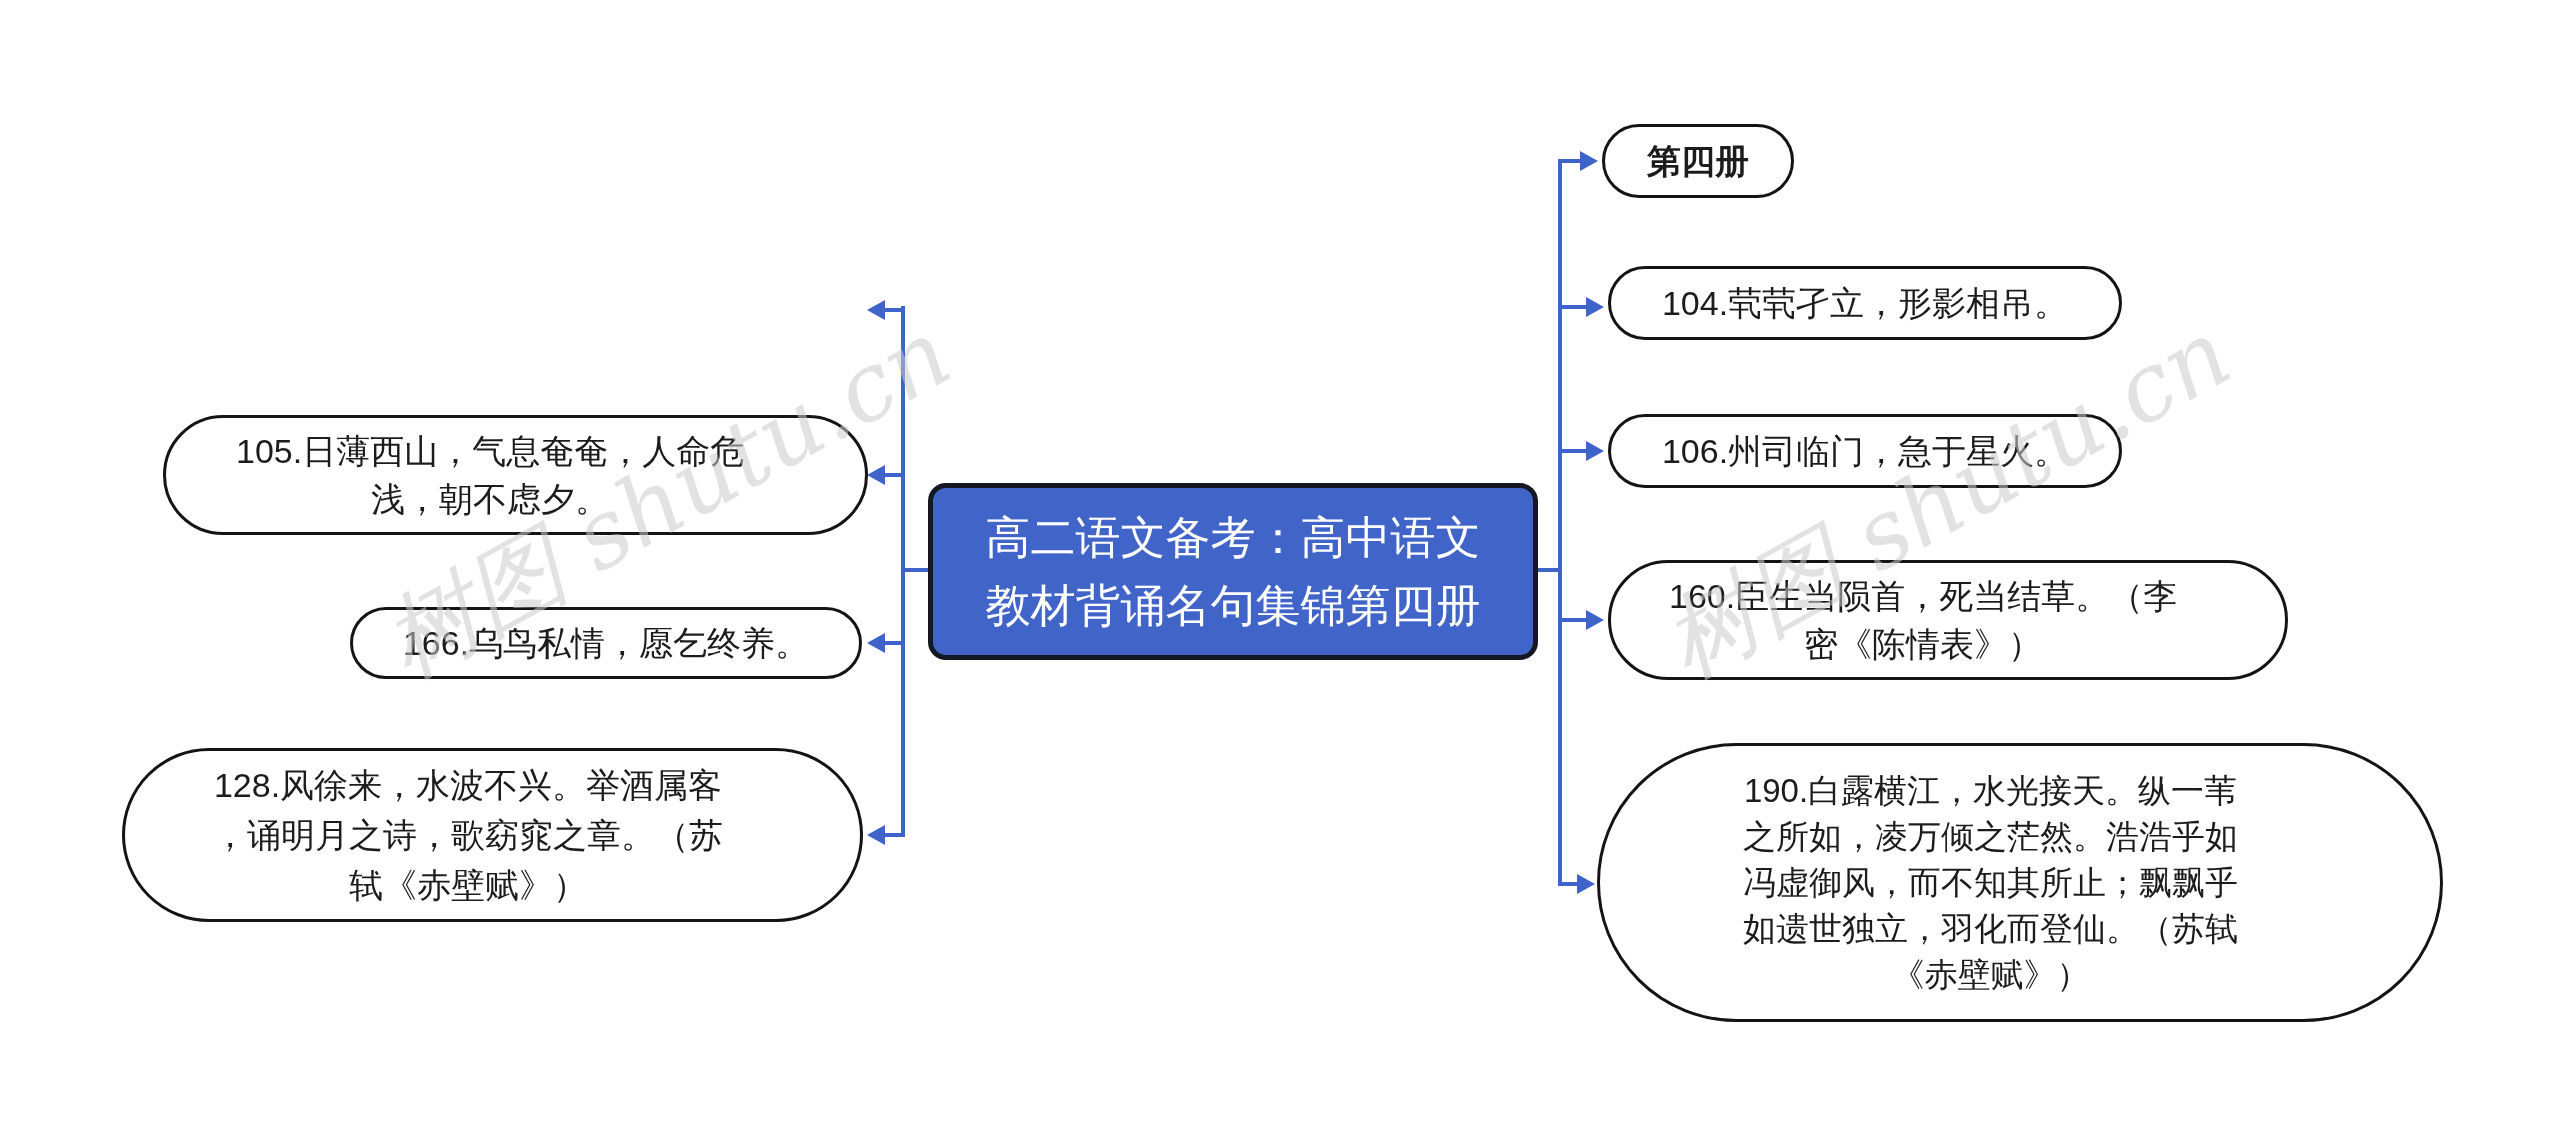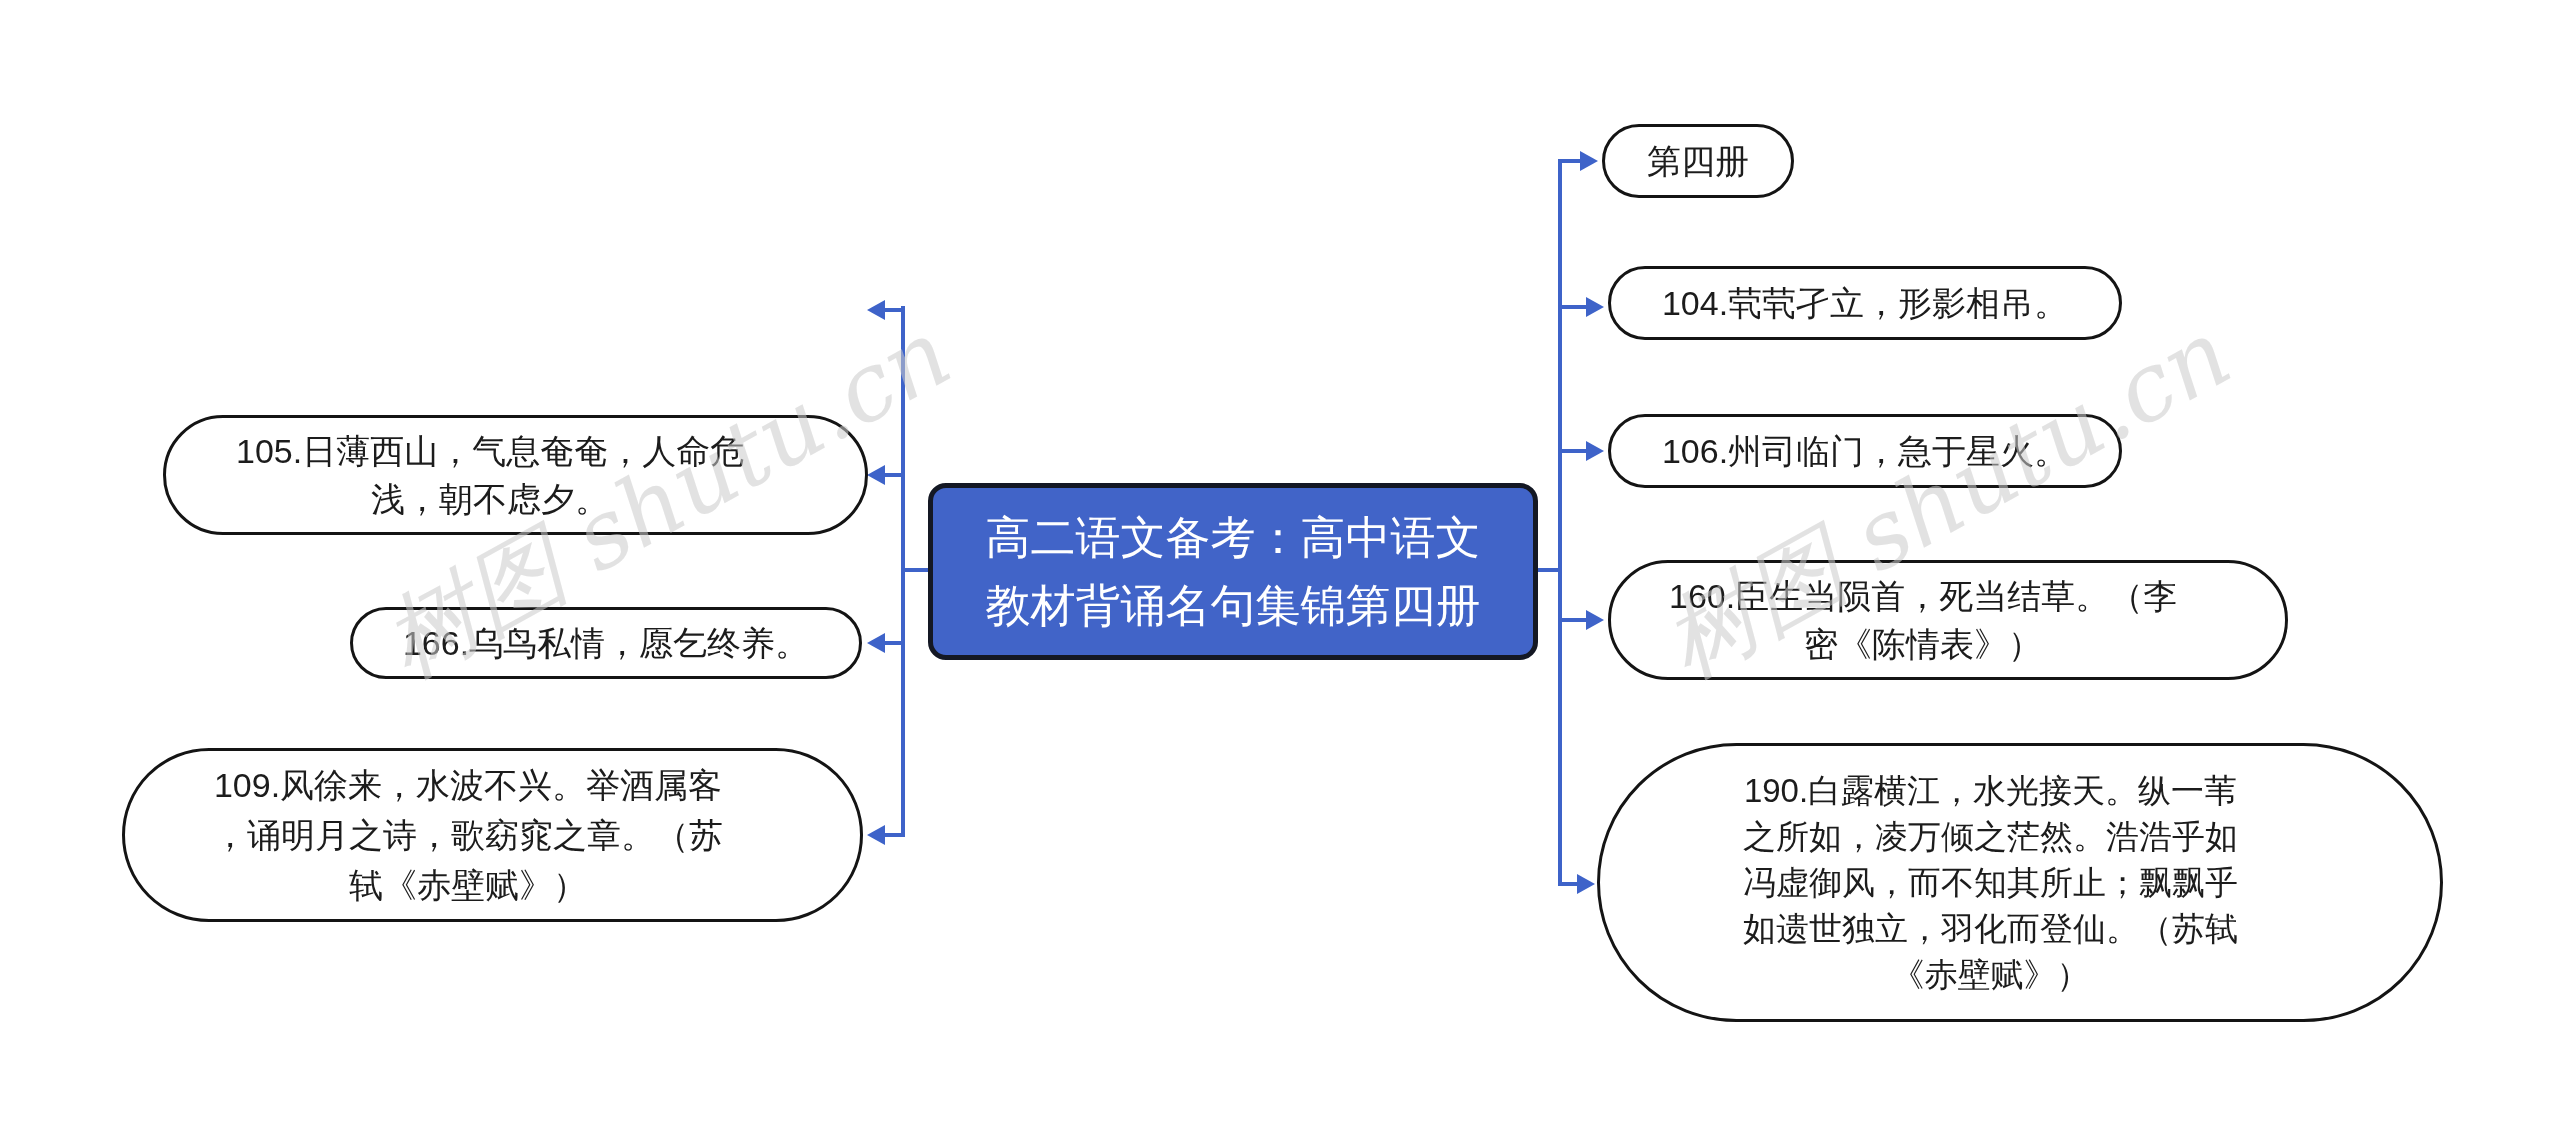--- a/index.html
+++ b/index.html
@@ -106,25 +106,25 @@
 
   <div class="node central" style="left:928px;top:483px;width:610px;height:177px;">高二语文备考：高中语文
 教材背诵名句集锦第四册</div>
 
 
   <div class="node multi" style="left:163px;top:415px;width:705px;height:120px;border-radius:60px;padding-left:70px;">105.日薄西山，气息奄奄，人命危
 浅，朝不虑夕。</div>
 
   <div class="node single" style="left:350px;top:607px;width:512px;height:72px;border-radius:36px;">166.乌鸟私情，愿乞终养。</div>
 
-  <div class="node multi" style="left:122px;top:748px;width:741px;height:174px;border-radius:87px;padding-left:88px;line-height:50px;">109.风徐来，水波不兴。举酒属客
+  <div class="node multi" style="left:122px;top:748px;width:741px;height:174px;border-radius:87px;padding-left:88px;line-height:50px;">128.风徐来，水波不兴。举酒属客
 ，诵明月之诗，歌窈窕之章。（苏
 轼《赤壁赋》）</div>
 
-  <div class="node single" style="left:1602px;top:124px;width:192px;height:74px;border-radius:37px;">第四册</div>
+  <div class="node single" style="left:1602px;top:124px;width:192px;height:74px;border-radius:37px;font-weight:bold;">第四册</div>
 
   <div class="node single" style="left:1608px;top:266px;width:514px;height:74px;border-radius:37px;">104.茕茕孑立，形影相吊。</div>
 
   <div class="node single" style="left:1608px;top:414px;width:514px;height:74px;border-radius:37px;">106.州司临门，急于星火。</div>
 
   <div class="node multi" style="left:1608px;top:560px;width:680px;height:120px;border-radius:60px;padding-left:58px;">160.臣生当陨首，死当结草。（李
 密《陈情表》）</div>
 
   <div class="node multi" style="left:1597px;top:743px;width:846px;height:279px;border-radius:140px;padding-left:143px;font-size:33px;line-height:46px;">190.白露横江，水光接天。纵一苇
 之所如，凌万倾之茫然。浩浩乎如

